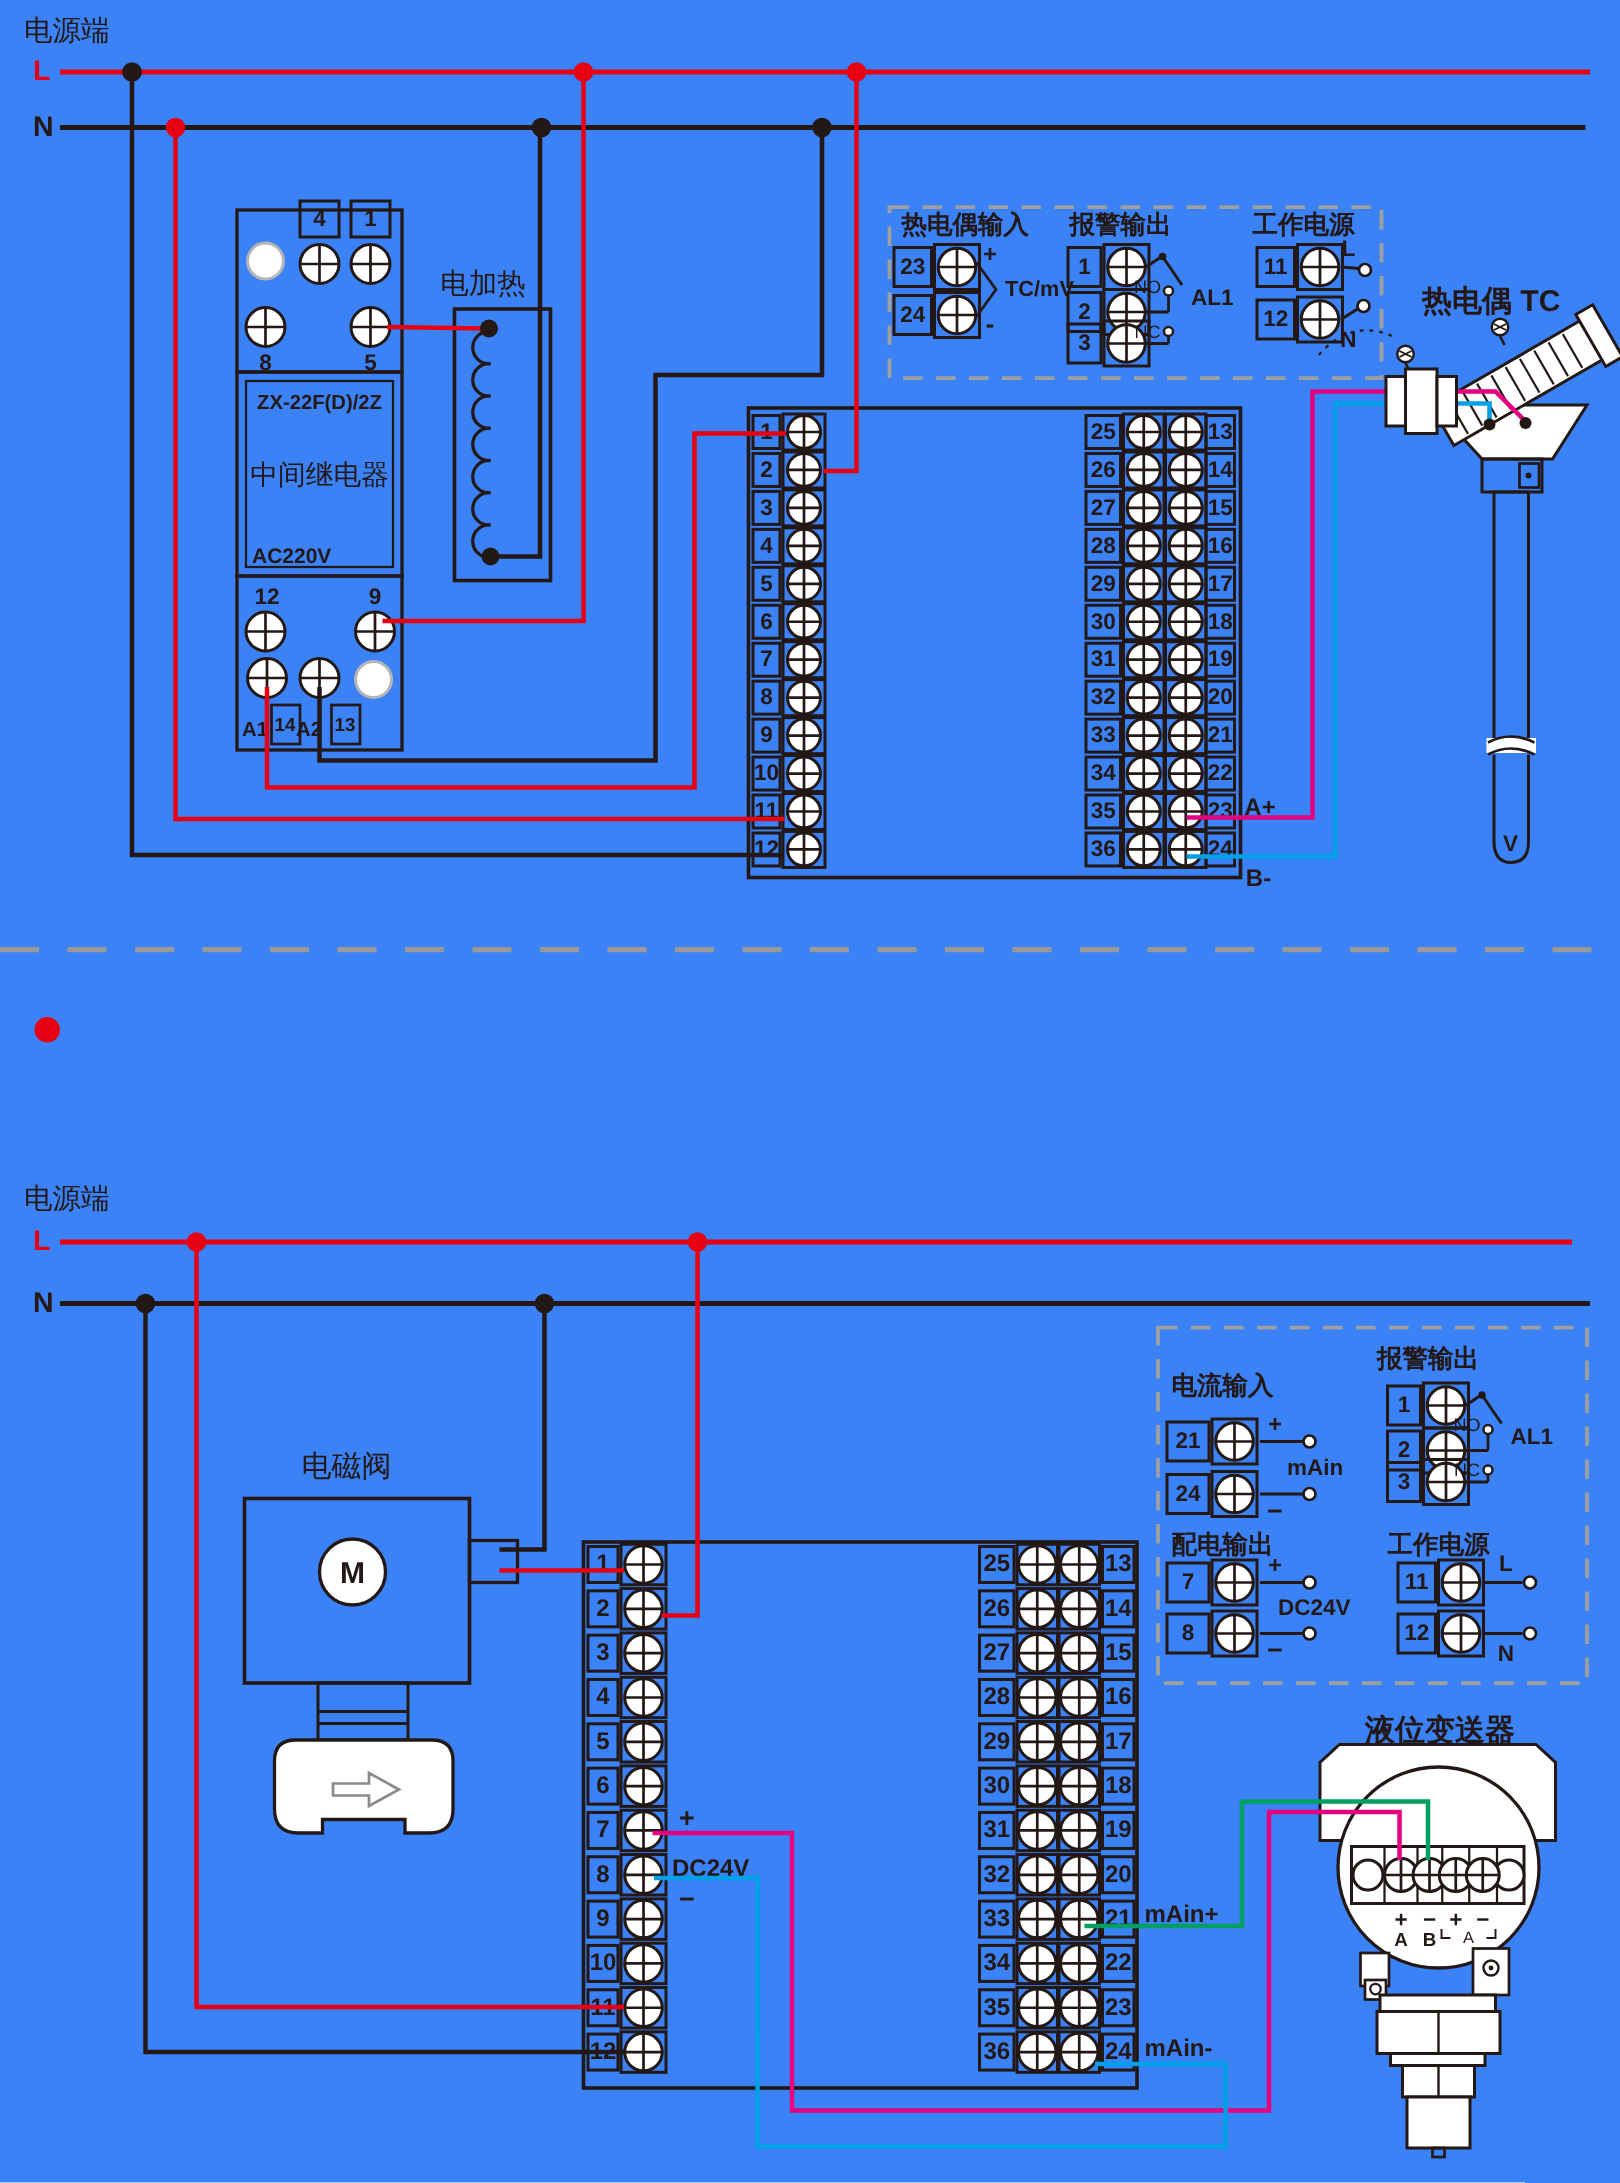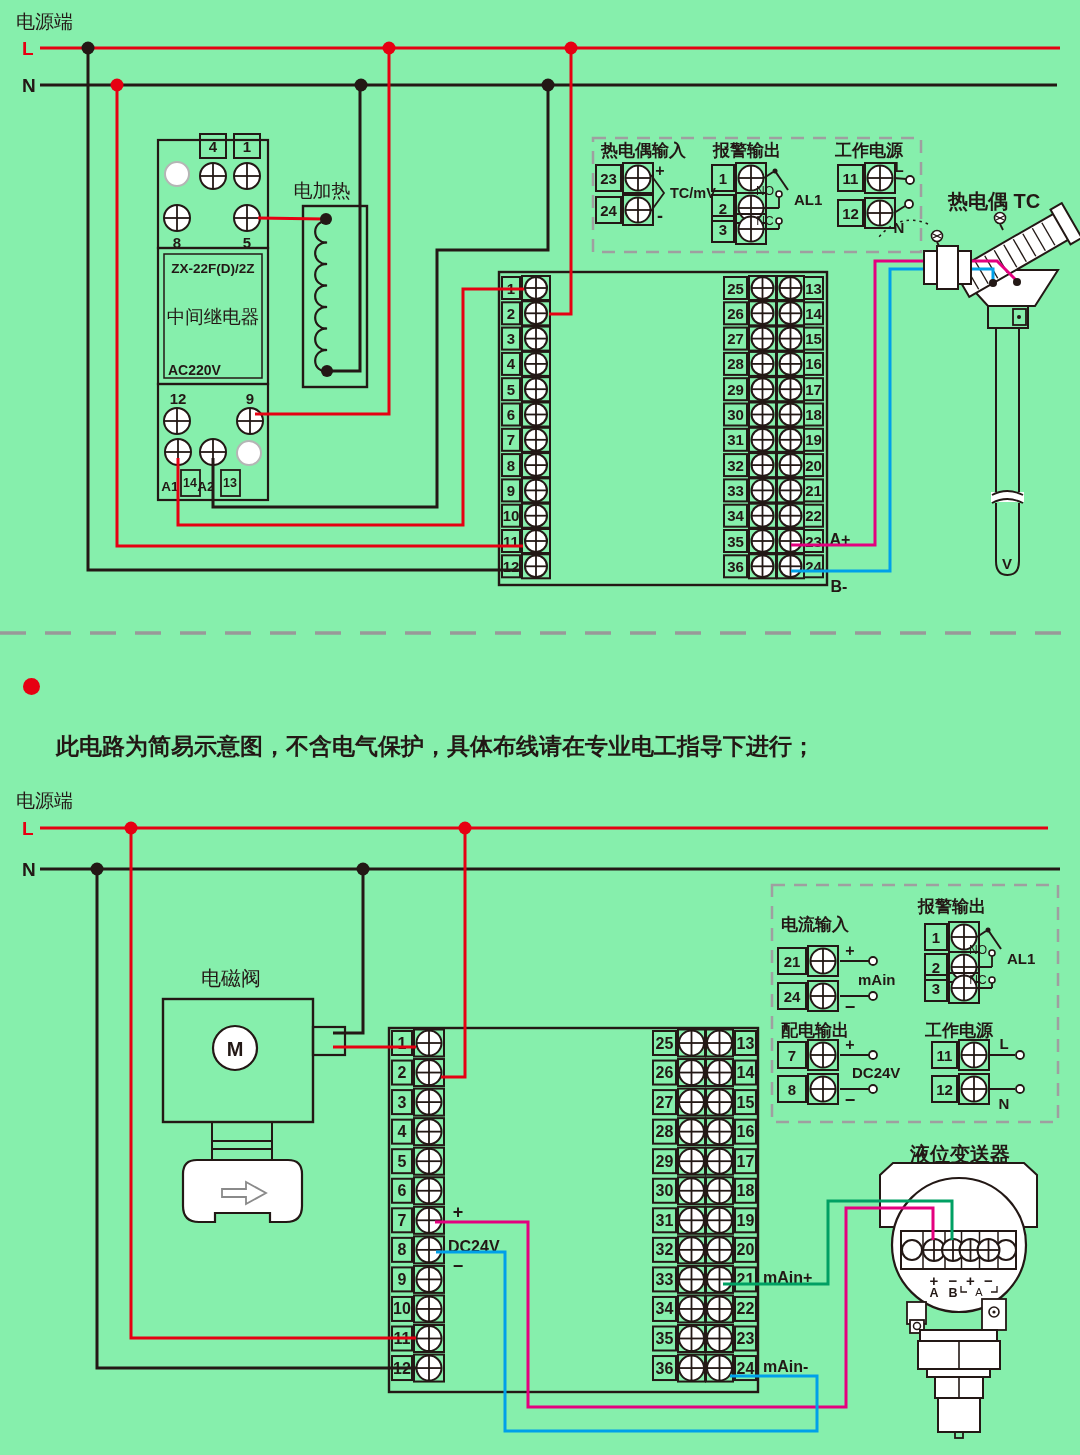--- a/index.html
+++ b/index.html
@@ -1,16 +1,16 @@
 <!DOCTYPE html>
 <html><head>
 <meta charset="utf-8">
 <style>
   html,body{margin:0;padding:0;background:#fff;}
-  #stage{position:relative;width:1080px;height:1455px;background:#86efac;overflow:hidden;
+  #stage{position:relative;width:1080px;height:1455px;background:#3b82f6;overflow:hidden;
          font-family:"Liberation Sans","DejaVu Sans",sans-serif;}
   svg{position:absolute;left:0;top:0;}
   svg text{font-family:"Liberation Sans","DejaVu Sans",sans-serif;}
   .sec-bullet{position:absolute;left:23px;top:678px;width:17px;height:17px;border-radius:50%;background:#e60012;}
   .sec-title{position:absolute;left:57px;top:667px;font-size:32px;font-weight:500;color:#231815;letter-spacing:1px;}
   .sec-note{position:absolute;left:56px;top:731px;font-size:23px;font-weight:bold;color:#231815;}
 </style>
 </head>
 <body>
 
@@ -1028,14 +1028,13 @@
         <polyline points="435,1222 528,1222 528,1407 846,1407 846,1208 933,1208 933,1240" fill="none" stroke="#e4007f" stroke-width="3" stroke-linejoin="miter"></polyline>
         <polyline points="436,1252 505,1252 505,1431 817,1431 817,1376 730,1376" fill="none" stroke="#00a0e9" stroke-width="3" stroke-linejoin="miter"></polyline>
         <polyline points="723,1284 828,1284 828,1201 952,1201 952,1240" fill="none" stroke="#00a063" stroke-width="3" stroke-linejoin="miter"></polyline>
         <circle cx="131" cy="828" r="6.5" fill="#e60012"></circle>
         <circle cx="465" cy="828" r="6.5" fill="#e60012"></circle>
         <circle cx="97" cy="869" r="6.5" fill="#231815"></circle>
         <circle cx="363" cy="869" r="6.5" fill="#231815"></circle>
       </g>
     </svg>
   <div class="sec-bullet"></div>
-  <div class="sec-note">此电路为简易示意图，不含电气保护，具体布线请在专业电工指导下进行；</div>
 </div>
 
 </body></html>

